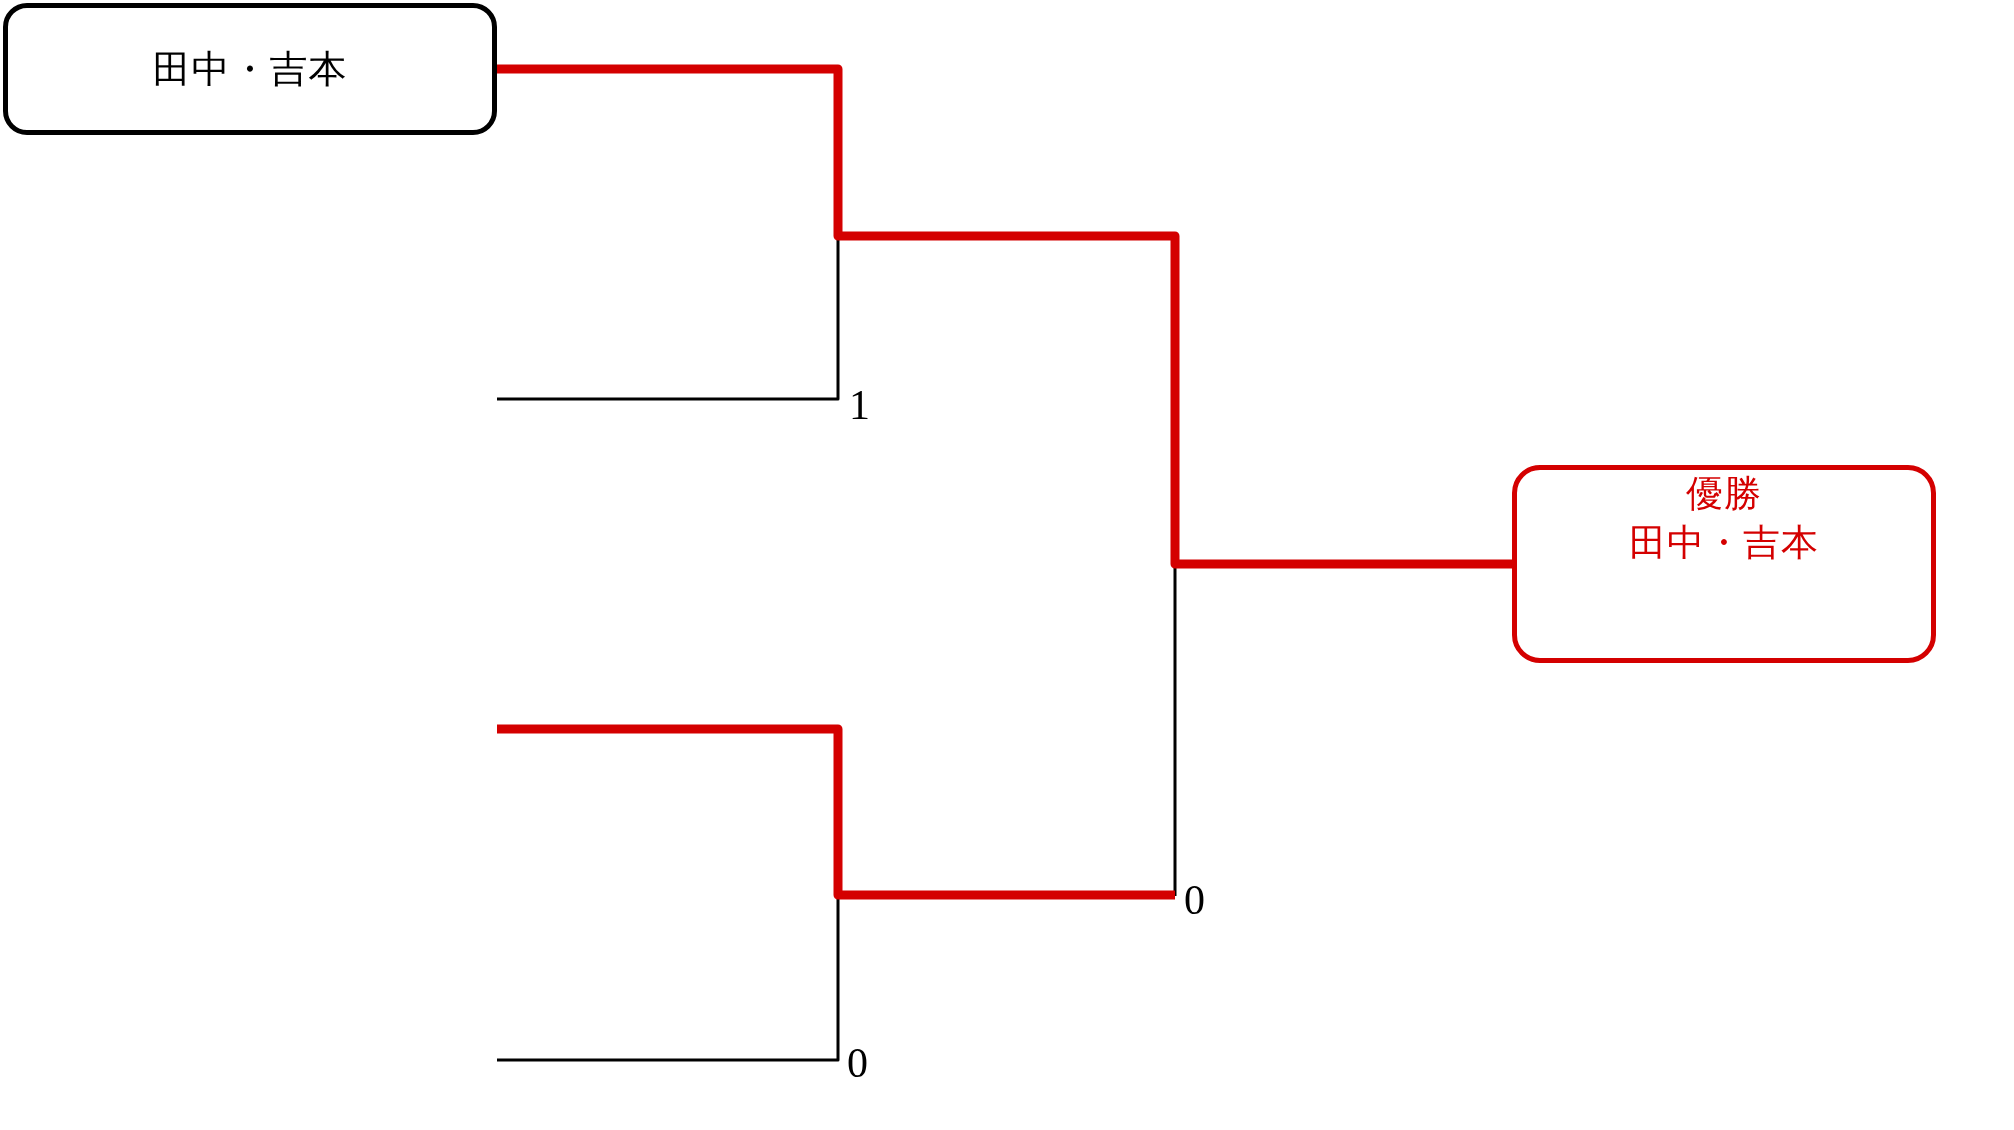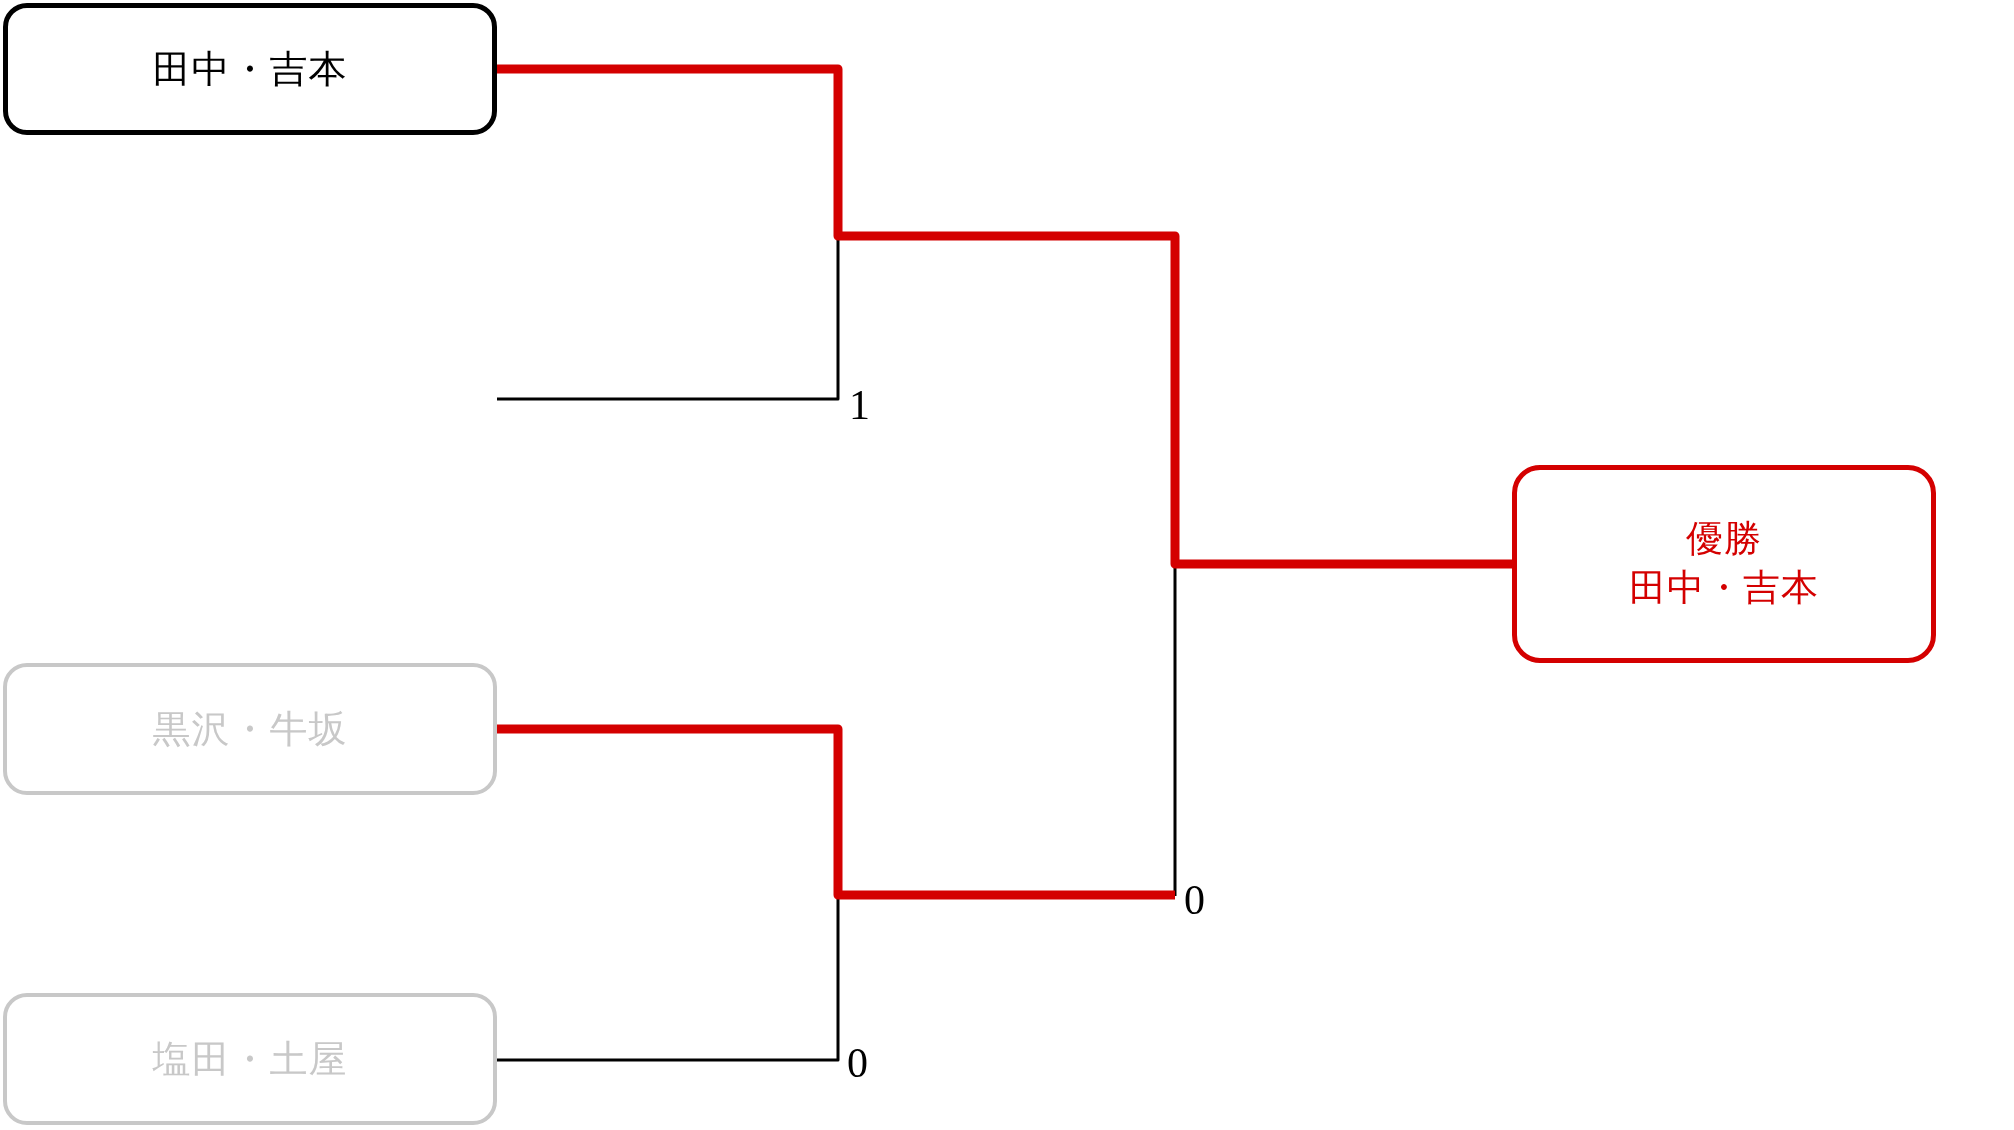--- a/index.html
+++ b/index.html
@@ -68,21 +68,21 @@
     width: 424px;
     height: 198px;
     box-sizing: border-box;
     border: 5px solid var(--winner-path, #d40000);
     border-radius: 28px;
     color: var(--winner-path, #d40000);
     background: #ffffff;
     display: flex;
     flex-direction: column;
     align-items: center;
-    justify-content: center;
+    justify-content: flex-start;
     font-size: 37px;
     line-height: 1.32;
     letter-spacing: 1px;
     text-align: center;
   }
 
   .score {
     position: absolute;
     font-size: 42px;
     line-height: 1;
@@ -105,27 +105,21 @@
 
     <path class="wire winner" d="M497 729 H838 V895 H1175" stroke="#d40000"></path>
     <path class="wire winner" d="M497 69 H838 V236 H1175 V564 H1512" stroke="#d40000"></path>
   </svg>
 
   <div class="team active pos-1">
     <span>田中・吉本</span>
   </div>
 
 
-  <div class="team out pos-3">
-    <span>黒沢・牛坂</span>
-  </div>
 
-  <div class="team out pos-4">
-    <span>塩田・土屋</span>
-  </div>
 
   <div class="score s-round1-top">1</div>
 
   <div class="score s-final">0</div>
 
   <div class="score s-round1-bottom">0</div>
 
   <div class="champion">
     <span>優勝</span>
     <span>田中・吉本</span>

